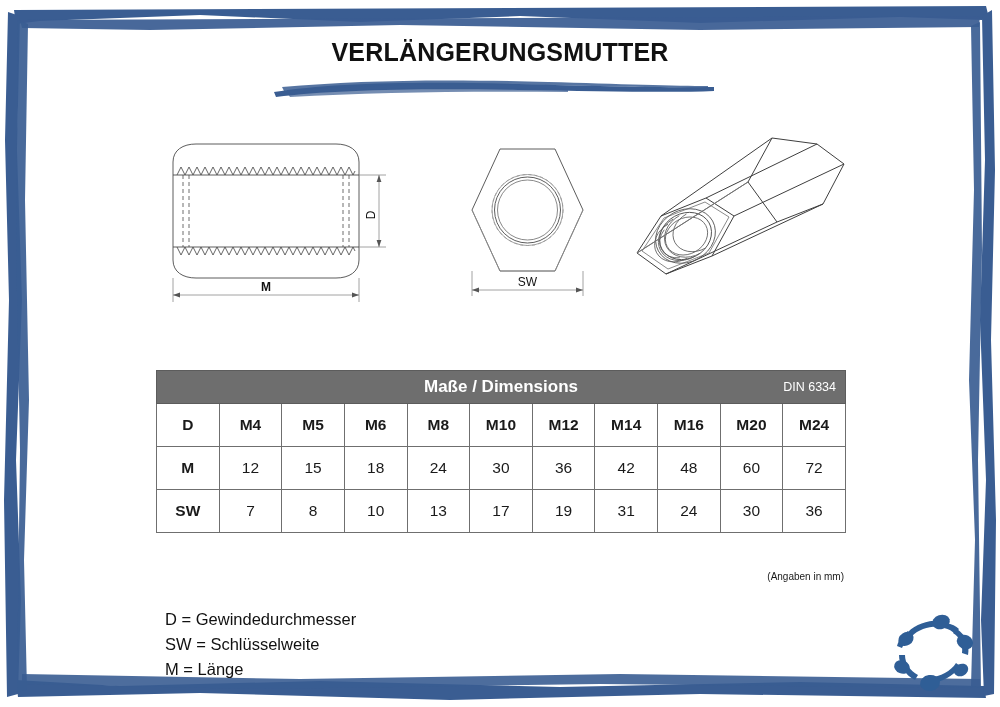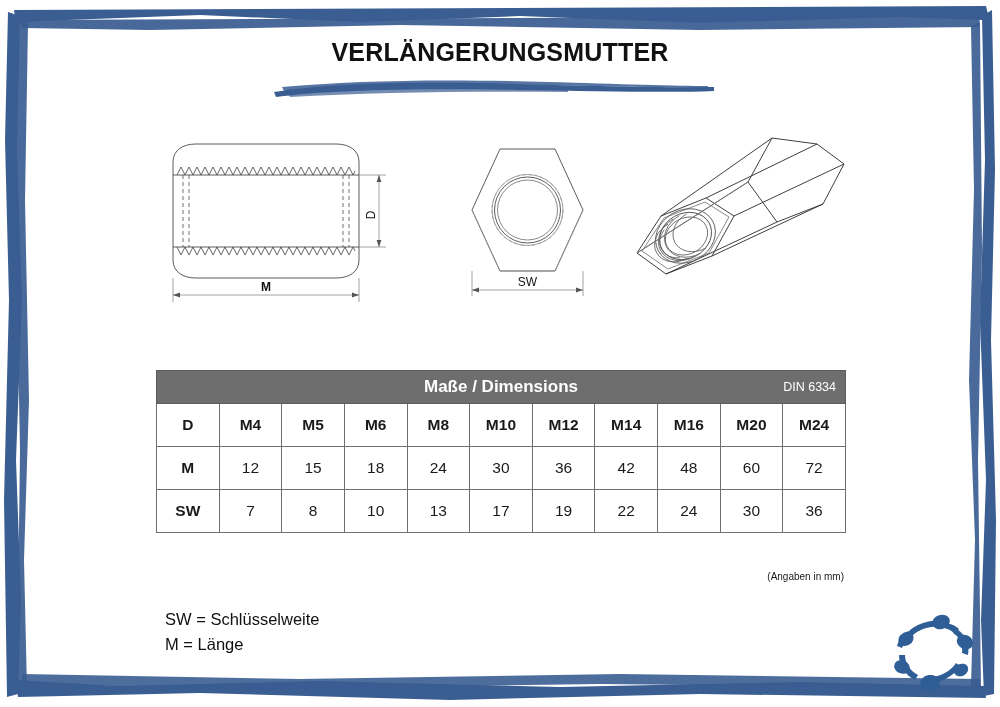--- a/index.html
+++ b/index.html
@@ -319,32 +319,33 @@
         <td class="val">72</td>
       </tr>
       <tr>
         <td class="rowlabel">SW</td>
         <td class="val">7</td>
         <td class="val">8</td>
         <td class="val">10</td>
         <td class="val">13</td>
         <td class="val">17</td>
         <td class="val">19</td>
-        <td class="val">22</td>
+        <td class="val">31</td>
         <td class="val">24</td>
         <td class="val">30</td>
         <td class="val">36</td>
       </tr>
     </tbody>
       </table>
   </div>
 
   <div class="note-mm">(Angaben in mm)</div>
 
   <div class="legend">
+    <div>D = Gewindedurchmesser</div>
     <div>SW = Schlüsselweite</div>
     <div>M = Länge</div>
   </div>
 
   <svg class="logo" viewBox="0 0 96 84">
     <g fill="#2f5e96">
 
       <path d="M24,20 C33,11 48,7 60,9 L58,15 C48,13 35,17 28,24 Z"></path>
       <path d="M73,17 C82,23 86,33 84,43 L78,41 C79,33 76,25 69,21 Z"></path>
       <path d="M76,54 C70,64 57,71 45,71 L46,65 C56,65 67,59 72,51 Z"></path>

